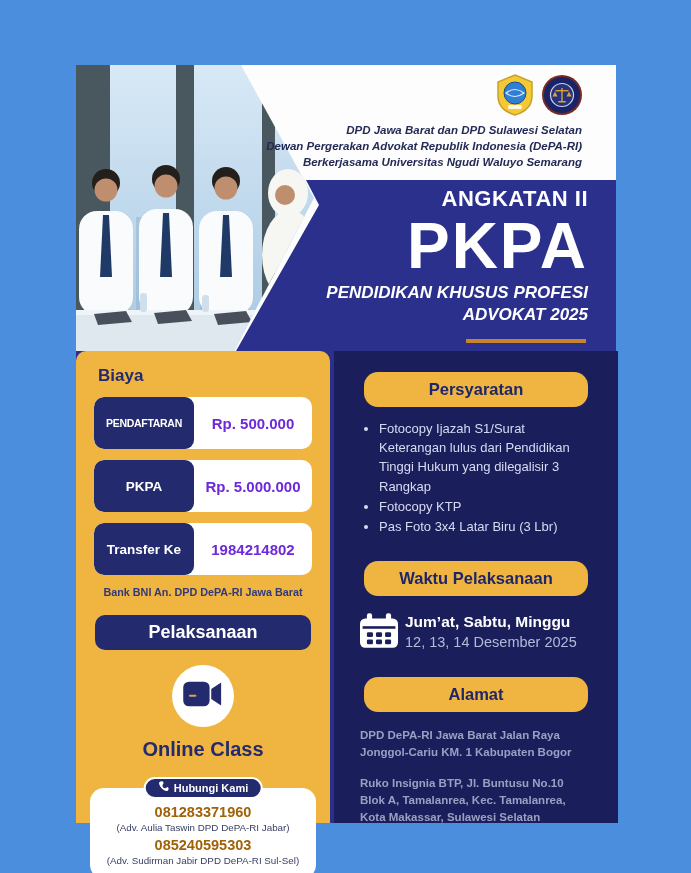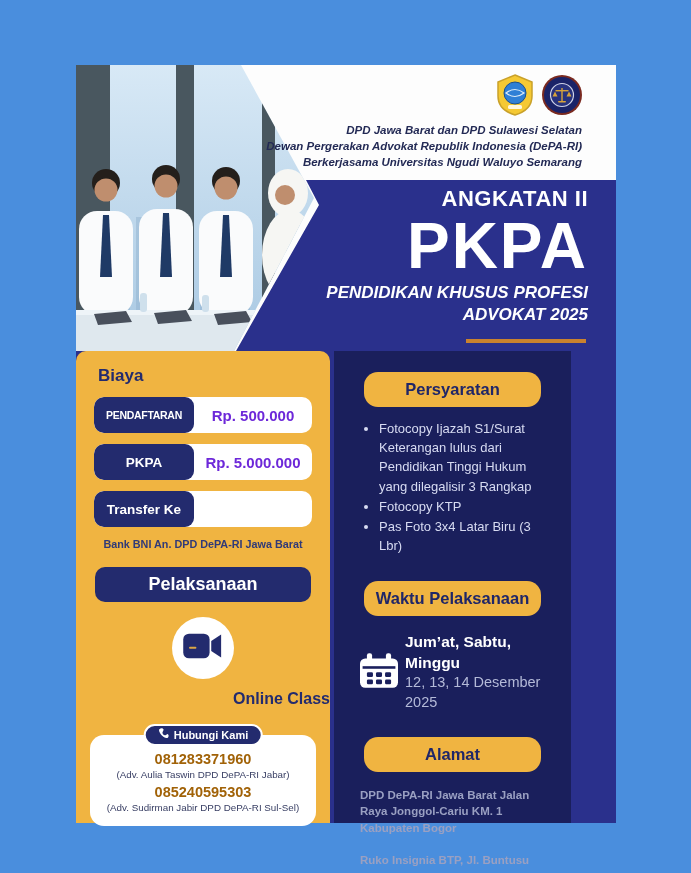--- a/index.html
+++ b/index.html
@@ -19,39 +19,39 @@
     color:#232a55; font-size:11.5px; font-weight:600; line-height:1.4; }
   .hdr-blue-content { position:absolute; top:121px; right:28px; text-align:right; color:#ffffff; }
   .batch { font-size:22px; font-weight:800; letter-spacing:.5px; }
   .big-title { font-size:64px; font-weight:800; letter-spacing:2px; line-height:1.0; margin-top:2px; }
   .subtitle { font-style:italic; font-weight:700; font-size:17px; line-height:1.32; margin-top:4px; }
   .gold-bar { width:120px; height:4px; background:#c9822e; margin:12px 2px 0 auto; }
 
   
   .col-left { position:absolute; left:0; top:286px; width:254px; height:472px; background:#f0b441;
     border-radius:10px 10px 0 0; }
-  .col-right { position:absolute; left:258px; top:286px; width:237px; height:472px; background:#1a1f5c; }
+  .col-right { position:absolute; left:258px; top:286px; width:284px; height:472px; background:#1a1f5c; }
 
   
   .biaya-h { margin:15px 0 0 22px; font-size:17px; font-weight:800; color:#232b6e; }
   .fee-rows { margin:11px 18px 0 18px; }
-  .fee-row { display:flex; align-items:stretch; background:#ffffff; border-radius:10px; height:36px;
+  .fee-row { display:flex; align-items:stretch; background:#ffffff; border-radius:10px; height:52px;
     margin-bottom:11px; overflow:hidden; }
   .fee-label { width:100px; background:#232b6e; color:#ffffff; border-radius:9px;
     display:flex; align-items:center; justify-content:center; font-weight:700; text-align:center; }
   .fee-label.sm { font-size:10.5px; letter-spacing:-.3px; }
   .fee-label.md { font-size:13.5px; }
   .fee-value { flex:1; display:flex; align-items:center; justify-content:center;
     color:#6d28d9; font-weight:800; font-size:15px; }
   .bank-note { text-align:center; font-size:10.8px; font-weight:600; color:#303a78; margin-top:1px; }
   .pelaksanaan-btn { margin:17px 19px 0 19px; height:35px; background:#232b6e; border-radius:10px;
     display:flex; align-items:center; justify-content:center; color:#fff; font-weight:800; font-size:18px; }
   .video-circle { width:62px; height:62px; border-radius:50%; background:#ffffff; margin:15px auto 0;
     display:flex; align-items:center; justify-content:center; }
-  .online-class { text-align:right; color:#232b6e; font-size:16px; font-weight:800; margin-top:11px; }
+  .online-class { text-align:center; color:#232b6e; font-size:20px; font-weight:800; margin-top:11px; }
   .contact { position:relative; margin:27px 14px 0 14px; }
   .contact-card { background:#ffffff; border-radius:14px; padding:15px 4px 9px; text-align:center; }
   .contact-pill { position:absolute; top:-11px; left:50%; transform:translateX(-50%);
     background:#232b6e; border:2px solid #ffffff; border-radius:12px; color:#fff;
     font-size:11px; font-weight:700; padding:2px 12px 3px; white-space:nowrap;
     display:flex; align-items:flex-end; gap:5px; }
   .phone-num { font-size:14.5px; font-weight:800; color:#a16207; line-height:1.25; }
   .phone-name { font-size:9.8px; color:#3a4065; line-height:1.35; margin-bottom:2px; }
 
   
@@ -188,20 +188,21 @@
         <div class="fee-row">
           <div class="fee-label sm">PENDAFTARAN</div>
           <div class="fee-value">Rp. 500.000</div>
         </div>
         <div class="fee-row">
           <div class="fee-label md">PKPA</div>
           <div class="fee-value">Rp. 5.000.000</div>
         </div>
         <div class="fee-row">
           <div class="fee-label md">Transfer Ke</div>
+          <div class="fee-value">1984214802</div>
         </div>
       </div>
       <div class="bank-note">Bank BNI An. DPD DePA-RI Jawa Barat</div>
 
       <div class="pelaksanaan-btn">Pelaksanaan</div>
 
       <div class="video-circle">
         <span>
           <svg width="40" height="28" viewBox="0 0 48 34">
             <rect x="0" y="2" width="32" height="30" rx="7" fill="#232b6e"></rect>

